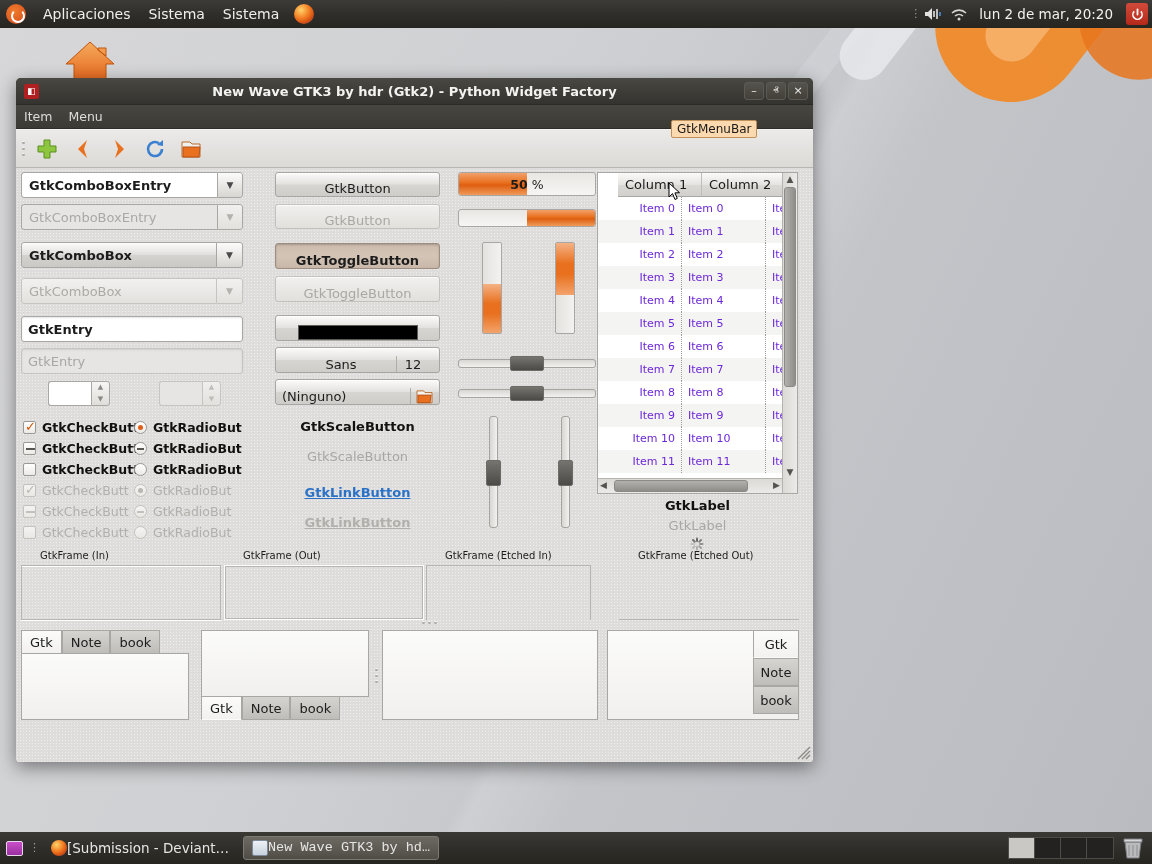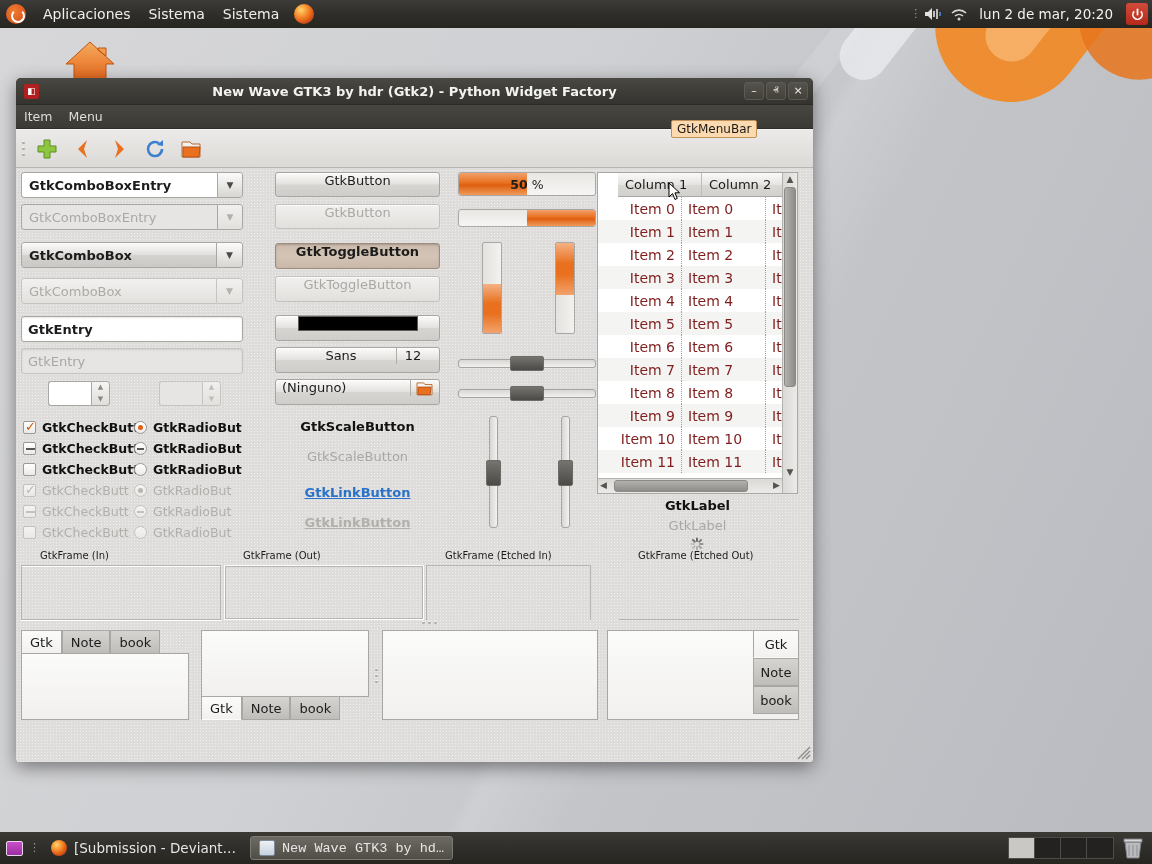--- a/index.html
+++ b/index.html
@@ -153,21 +153,21 @@
     flex:1; position:relative;
   }
 
   
   .gbtn {
     border:1px solid #a8a6a2;
     border-radius:3px;
     background: linear-gradient(180deg,#fbfbfa 0%, #e4e2df 48%, #d7d5d1 52%, #cfcdc9 100%);
     box-shadow: inset 0 1px 0 rgba(255,255,255,.75);
     text-align:center; color:#1c1c1c; font-size:13px;
-    display:flex;align-items:flex-start;justify-content:center;
+    display:flex;align-items:flex-end;justify-content:center;
   }
   .gbtn.disabled { color:#aaa8a4; background: linear-gradient(180deg,#f1f0ee,#e2e0dd); border-color:#c3c1bd;}
   .gbtn.toggled {
     background: linear-gradient(180deg,#cdbcae 0%, #d3c4b6 50%, #c9b8a9 100%);
     border-color:#9c8d80;
     box-shadow: inset 0 1px 2px rgba(0,0,0,.2);
     font-weight:bold;
   }
   .gentry {
     border:1px solid #a9a7a3; border-radius:3px;
@@ -291,21 +291,21 @@
     border-right:1px solid #bfbdb9; border-bottom:1px solid #a9a7a3;
     background: linear-gradient(180deg,#fafaf9 0%,#e6e4e1 50%,#dbd9d6 51%,#d2d0cc 100%);
     font-size:13px; color:#1c1c1c; display:flex;align-items:center;padding-left:7px;
     flex:none; overflow:hidden; white-space:nowrap;
   }
   .tv-rows { flex:1; overflow:hidden; }
   .tv-row { display:flex; height:23px; }
   .tv-row:nth-child(odd){ background:#ffffff;}
   .tv-row:nth-child(even){ background:#f4f4f3;}
   .tv-row .td {
-    font-size:14px;color:#7f1d1d; display:flex; align-items:center;
+    font-size:11px;color:#6d28d9; display:flex; align-items:center;
     border-right:1px dotted #9f9d99; padding:0 6px; flex:none; overflow:hidden; white-space:nowrap;
   }
   .tv-row .td.c1 { justify-content:flex-end; }
   .vsbar {
     position:absolute; right:0; top:0; bottom:0; width:15px;
     background:linear-gradient(90deg,#dcdad7,#eceae8);
     border-left:1px solid #b5b3af;
   }
   .vsbar .thumb {
     position:absolute;left:1px;right:1px;
@@ -373,21 +373,21 @@
     position:absolute; left:0; bottom:0; width:1152px; height:32px;
     background: linear-gradient(180deg,#3a3934 0%,#2f2e2a 50%,#26251f 100%);
     display:flex; align-items:center; z-index:50;
     color:#e6e6e4;
   }
   #show-desktop {
     width:17px;height:15px;margin:0 6px 0 6px; border-radius:2px;
     background: linear-gradient(180deg,#c94fc9,#9b2fa0);
     border:1px solid #e8d6ea; flex:none;
   }
-  .taskitem { display:flex;align-items:center;gap:7px;padding:3px 8px;border-radius:3px;font-size:13.5px;white-space:nowrap;}
+  .taskitem { display:flex;padding:3px 8px;border-radius:3px;font-size:13.5px;white-space:nowrap;}
   .taskitem.active { background: linear-gradient(180deg,#6d6a64,#504d47); border:1px solid #7c7973;font-family:Liberation Mono, monospace;}
   #ws-switcher {
     margin-left:auto; display:flex; border:1px solid #4e4c47; height:22px; margin-right:8px;
     background:#232220;
   }
   .ws { width:26px; border-right:1px solid #4e4c47; }
   .ws:last-child{border-right:none;}
   .ws.active { background:#c9c8c4; }
   #trash { width:22px;height:24px;margin-right:8px; }
 </style>

